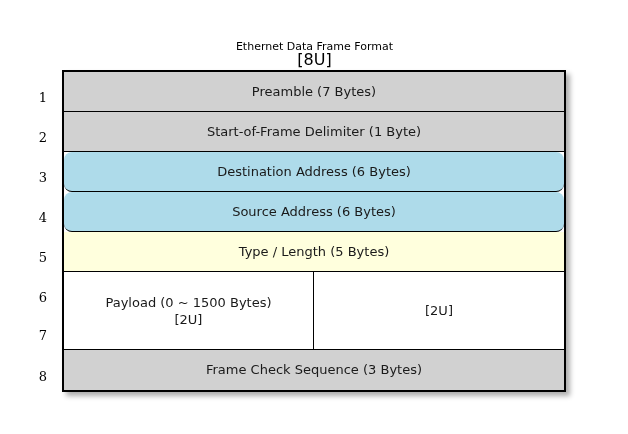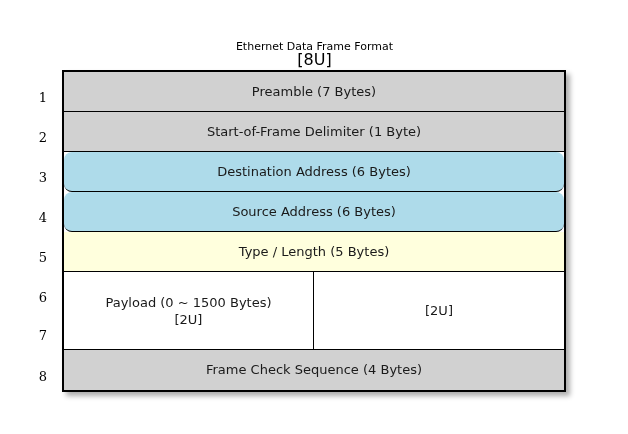--- a/index.html
+++ b/index.html
@@ -182,17 +182,17 @@
         </div>
       </div>
       <div class="split-cell right">
         <div class="cell-text">
           <span class="cell-sub">[2U]</span>
         </div>
       </div>
     </div>
 
     <div class="frame-row h-single fill-gray">
-      <span class="row-label">Frame Check Sequence (4 Bytes)</span>
+      <span class="row-label">Frame Check Sequence (3 Bytes)</span>
     </div>
 
   </div>
 </div>
 
 </body></html>

